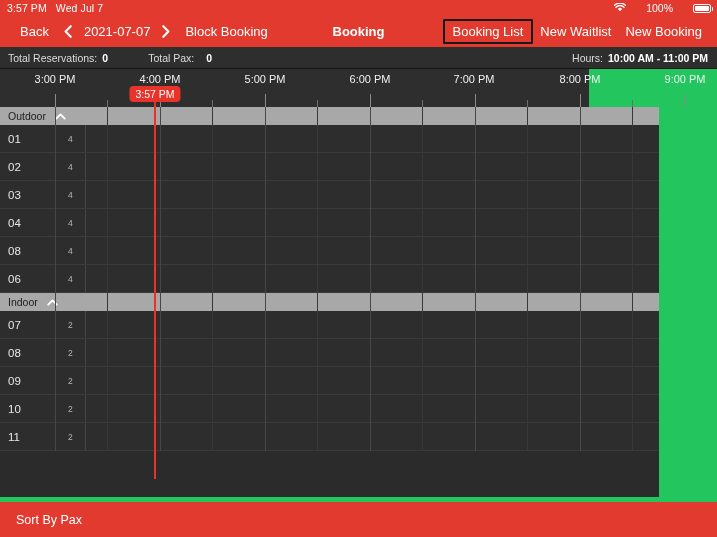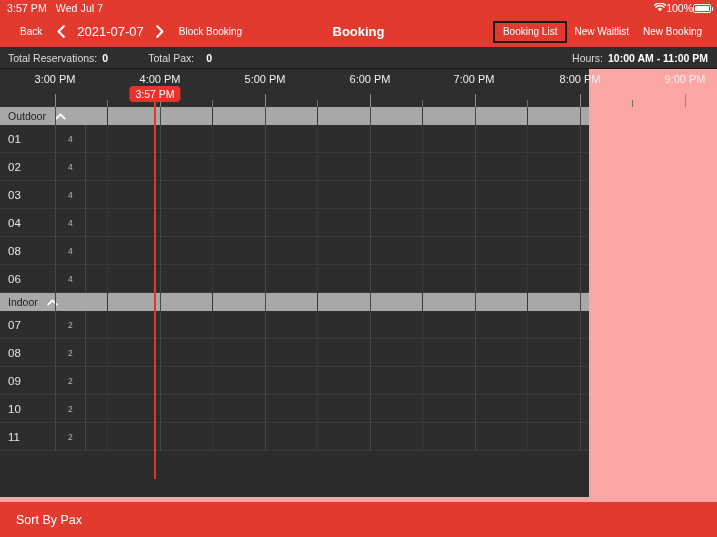--- a/index.html
+++ b/index.html
@@ -6,37 +6,37 @@
   html, body {
     width: 717px; height: 537px;
     background: #e03a2f;
     font-family: "Liberation Sans", sans-serif;
     overflow: hidden;
     -webkit-font-smoothing: antialiased;
   }
   #app {
     position: relative;
     width: 717px; height: 537px;
-    background: #fca5a5;
+    background: #22c55e;
   }
 
   
   .statusbar {
     position: absolute; top: 0; left: 0;
     width: 717px; height: 16px;
     background: #e23a2e;
     color: #ffffff;
     font-size: 10.5px;
     display: flex; align-items: center;
   }
   .sb-time { margin-left: 7px; font-weight: 400; letter-spacing: .1px; }
   .sb-date { margin-left: 9px; font-weight: 400; letter-spacing: .1px; }
   .sb-right {
     margin-left: auto; margin-right: 6px;
-    display: flex; align-items: center; gap: 0;
+    display: flex; align-items: center; gap: 20px;
   }
   .sb-batt-pct { font-size: 10.5px; }
   .sb-batt {
     width: 18px; height: 9px;
     border: 1px solid #fff; border-radius: 2px;
     position: relative; display: inline-block;
   }
   .sb-batt::after {
     content: ""; position: absolute; right: -3px; top: 2.5px;
     width: 1.5px; height: 4px; background: #fff; border-radius: 0 1px 1px 0;
@@ -55,21 +55,21 @@
   }
   .nav-left {
     position: absolute; left: 13px; top: 0; height: 31px;
     display: flex; align-items: center; gap: 0;
   }
   .nav-right {
     position: absolute; right: 8px; top: 0; height: 31px;
     display: flex; align-items: center; gap: 0;
   }
   .nav-btn {
-    font-size: 10px; color: #fff; padding: 3px 7px;
+    font-size: 13px; color: #fff; padding: 3px 7px;
     white-space: nowrap; cursor: pointer; line-height: 1;
   }
   .nav-btn.boxed {
     border: 2px solid #1a1a1a;
     padding: 4px 8px;
     border-radius: 1px;
   }
   .nav-chev {
     font-size: 14px; font-weight: bold; padding: 2px 8px;
     cursor: pointer; line-height: 1; display: inline-block;
@@ -124,21 +124,21 @@
     transform: translateX(-50%);
     background: #e8322a; color: #ffffff;
     font-size: 10.5px; font-weight: 500;
     padding: 1.5px 6px; border-radius: 4px;
     white-space: nowrap; z-index: 40; line-height: 1.25;
   }
 
   
   .grid-wrap {
     position: absolute; top: 107px; left: 0;
-    width: 589px; height: 390px;
+    width: 659px; height: 390px;
     background: #2b2b2b;
     overflow: hidden;
   }
   .section-header {
     position: relative;
     height: 18px;
     background: #a8a8a8;
     color: #1c1c1c;
     font-size: 10.5px;
     display: flex; align-items: center;

